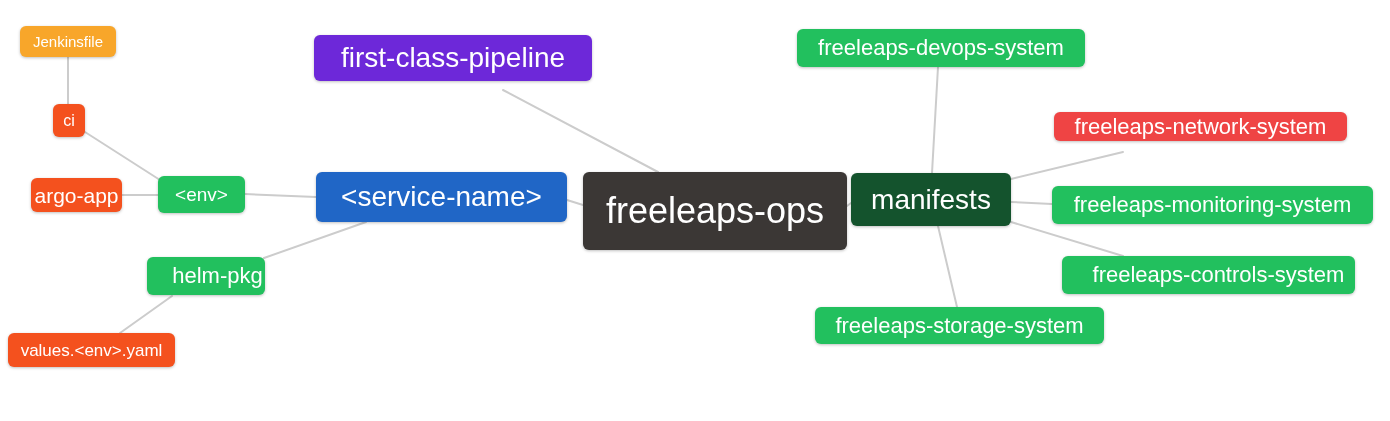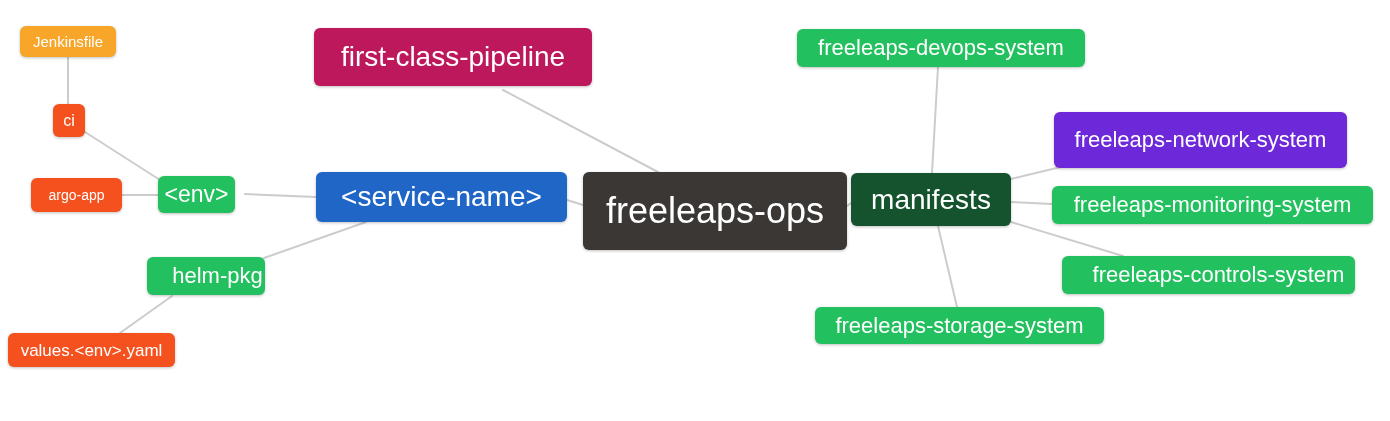--- a/index.html
+++ b/index.html
@@ -58,27 +58,27 @@
       <line x1="847" y1="206" x2="851" y2="203" stroke="#cccccc"></line>
       <line x1="932" y1="173" x2="938" y2="67" stroke="#cccccc"></line>
       <line x1="1011" y1="179" x2="1123" y2="152" stroke="#cccccc"></line>
       <line x1="1011" y1="202" x2="1052" y2="204" stroke="#cccccc"></line>
       <line x1="1011" y1="222" x2="1123" y2="256" stroke="#cccccc"></line>
       <line x1="938" y1="226" x2="957" y2="307" stroke="#cccccc"></line>
     </svg>
   <div id="node-layer">
       <div class="node" style="left: 20px; top: 26px; width: 96px; height: 31px; font-size: 15px; background: rgb(248, 166, 42); color: rgb(255, 255, 255);">Jenkinsfile</div>
       <div class="node" style="left: 53px; top: 104px; width: 32px; height: 33px; font-size: 16px; background: rgb(244, 81, 30); color: rgb(255, 255, 255);">ci</div>
-      <div class="node" style="left: 31px; top: 178px; width: 91px; height: 34px; font-size: 14px; background: rgb(244, 81, 30); color: rgb(255, 255, 255);">argo-app</div>
-      <div class="node" style="left: 158px; top: 176px; width: 77px; height: 37px; font-size: 23px; background: rgb(34, 192, 94); color: rgb(255, 255, 255);">&lt;env&gt;</div>
+      <div class="node" style="left: 31px; top: 178px; width: 91px; height: 34px; font-size: 21px; background: rgb(244, 81, 30); color: rgb(255, 255, 255);">argo-app</div>
+      <div class="node" style="left: 158px; top: 176px; width: 87px; height: 37px; font-size: 19px; background: rgb(34, 192, 94); color: rgb(255, 255, 255);">&lt;env&gt;</div>
       <div class="node" style="left: 147px; top: 257px; width: 118px; height: 38px; font-size: 22px; background: rgb(34, 192, 94); color: rgb(255, 255, 255); padding-left: 23px;">helm-pkg</div>
       <div class="node" style="left: 8px; top: 333px; width: 167px; height: 34px; font-size: 17px; background: rgb(244, 81, 30); color: rgb(255, 255, 255);">values.&lt;env&gt;.yaml</div>
-      <div class="node" style="left: 314px; top: 28px; width: 278px; height: 58px; font-size: 28px; background: #be185d; color: rgb(255, 255, 255);">first-class-pipeline</div>
+      <div class="node" style="left: 314px; top: 35px; width: 278px; height: 46px; font-size: 28px; background: #6d28d9; color: rgb(255, 255, 255);">first-class-pipeline</div>
       <div class="node" style="left: 316px; top: 172px; width: 251px; height: 50px; font-size: 28px; background: rgb(32, 102, 198); color: rgb(255, 255, 255);">&lt;service-name&gt;</div>
       <div class="node" style="left: 583px; top: 172px; width: 264px; height: 78px; font-size: 36px; background: rgb(59, 55, 53); color: rgb(255, 255, 255);">freeleaps-ops</div>
       <div class="node" style="left: 851px; top: 173px; width: 160px; height: 53px; font-size: 28px; background: #14532d; color: rgb(255, 255, 255);">manifests</div>
       <div class="node" style="left: 797px; top: 29px; width: 288px; height: 38px; font-size: 22px; background: rgb(34, 192, 94); color: rgb(255, 255, 255);">freeleaps-devops-system</div>
-      <div class="node" style="left: 1054px; top: 112px; width: 293px; height: 56px; font-size: 22px; background: #6d28d9; color: rgb(255, 255, 255);">freeleaps-network-system</div>
+      <div class="node" style="left: 1054px; top: 112px; width: 293px; height: 29px; font-size: 22px; background: #ef4444; color: rgb(255, 255, 255);">freeleaps-network-system</div>
       <div class="node" style="left: 1052px; top: 186px; width: 321px; height: 38px; font-size: 22px; background: rgb(34, 192, 94); color: rgb(255, 255, 255);">freeleaps-monitoring-system</div>
       <div class="node" style="left: 1062px; top: 256px; width: 293px; height: 38px; font-size: 22px; background: rgb(34, 192, 94); color: rgb(255, 255, 255); padding-left: 20px;">freeleaps-controls-system</div>
       <div class="node" style="left: 815px; top: 307px; width: 289px; height: 37px; font-size: 22px; background: rgb(34, 192, 94); color: rgb(255, 255, 255);">freeleaps-storage-system</div>
     </div>
 </div>
 
 </body></html>

